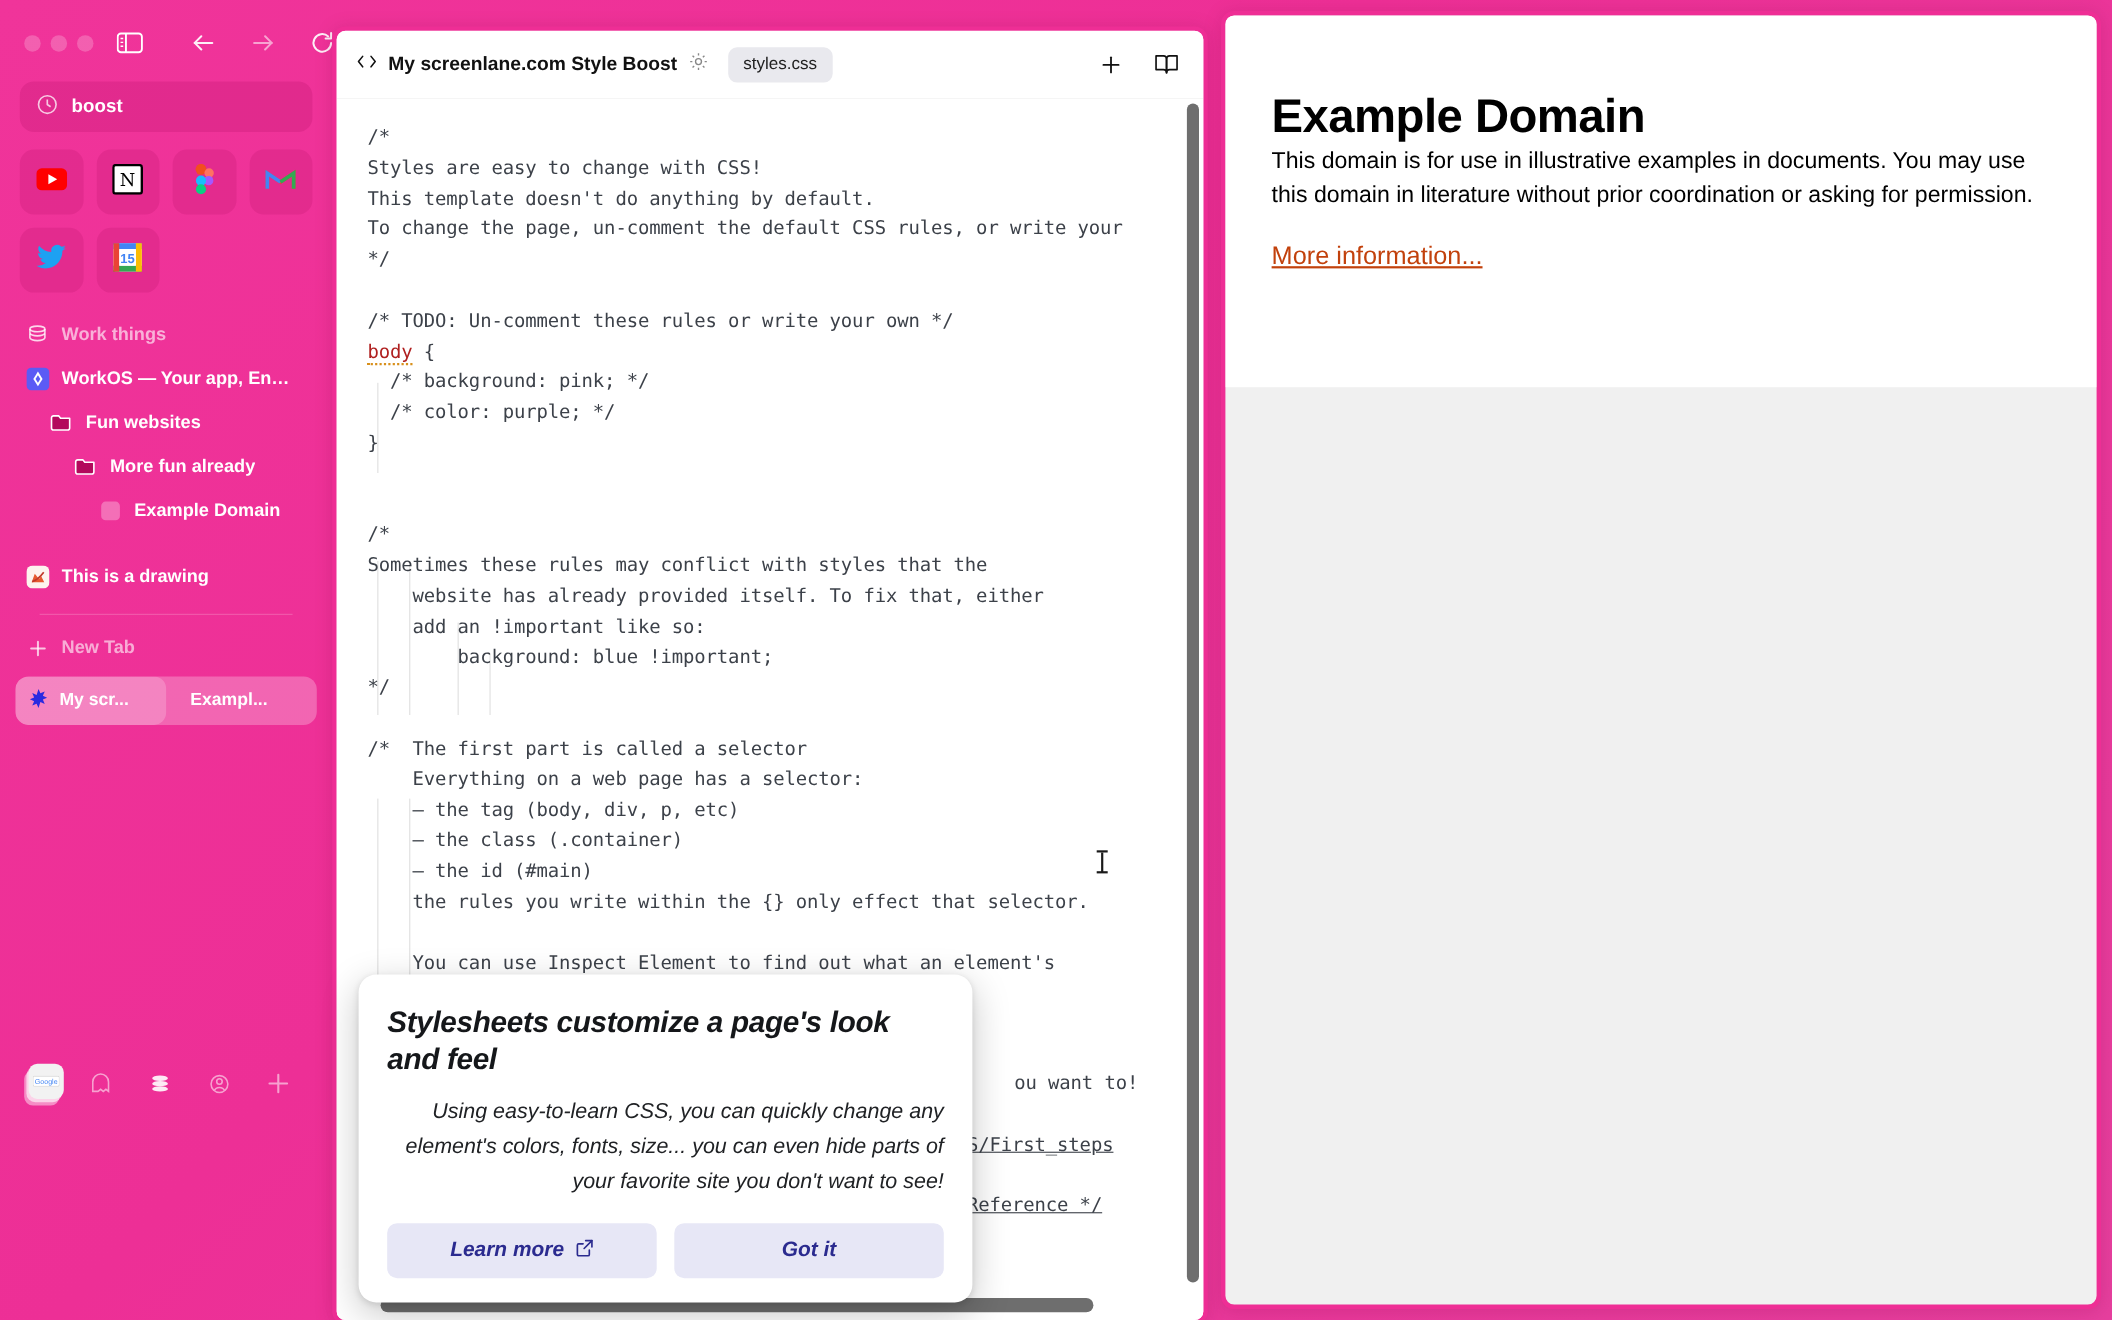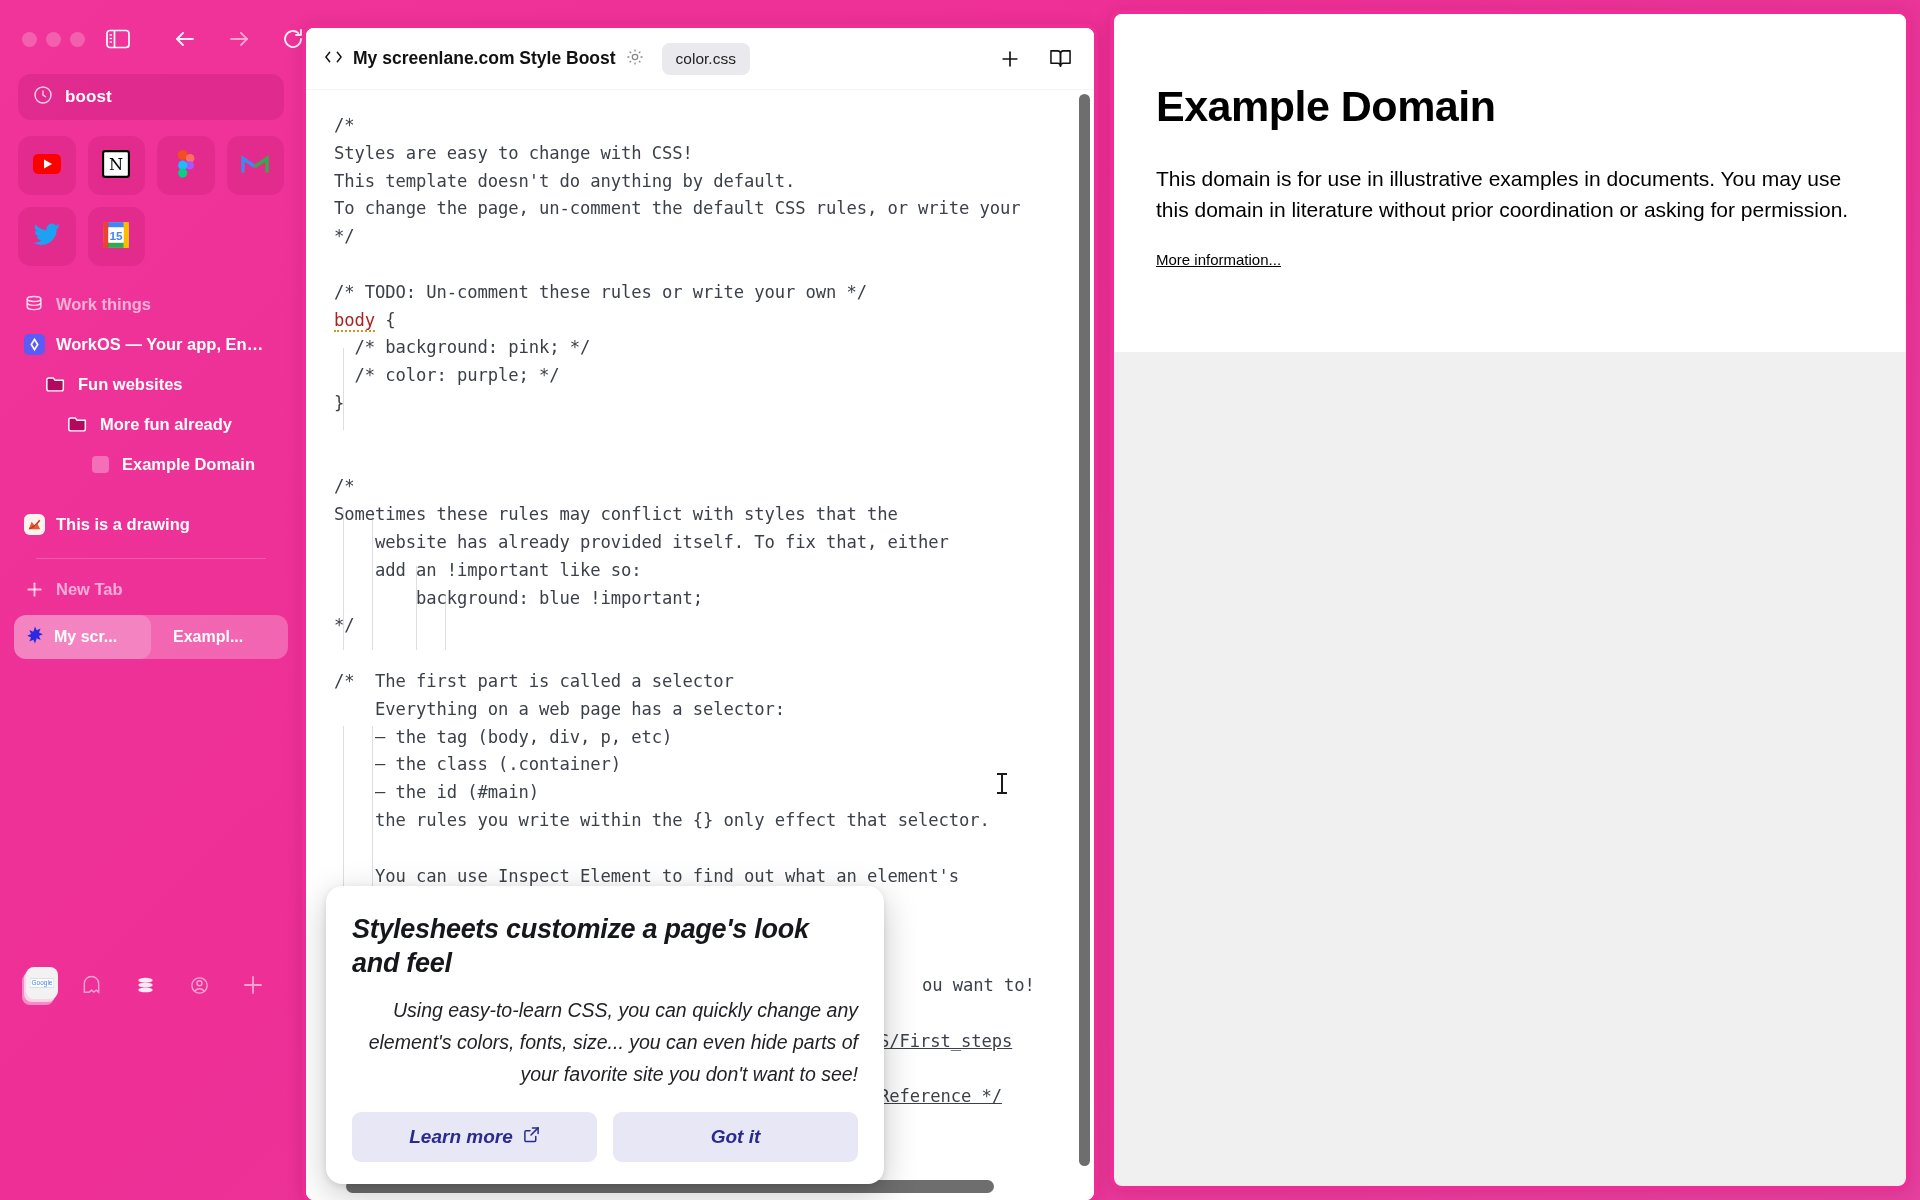--- a/index.html
+++ b/index.html
@@ -211,25 +211,25 @@
   .doc-card {
     background: #ffffff;
     margin: 0;
     padding: 68px 42px 46px 42px;
     height: 338px;
   }
   .doc-card h1 {
     font-size: 43px; font-weight: 700; color: #000; letter-spacing: -0.5px;
   }
   .doc-card p {
-    margin-top: 32px; font-size: 21px; line-height: 31px; color: #000;
+    font-size: 21px; line-height: 31px; color: #000;
   }
   .doc-card a {
     display:inline-block; margin-top: 26px;
-    font-size: 15px; color: #000000; text-decoration: underline;
+    font-size: 23px; color: #c2410c; text-decoration: underline;
   }
 </style>
 </head>
 <body>
 
 <div id="sidebar">
 
   <div class="win-ctrl-row">
     <div class="traffic">
       <span class="tl"></span>
@@ -476,21 +476,21 @@
           <polyline points="14,3 18,8 14,13"></polyline>
         </svg>
     </span>
     <span class="ed-title">My screenlane.com Style Boost</span>
     <span>
       <svg viewBox="0 0 20 20" width="18" height="18" fill="none" stroke="#888" stroke-width="1.4">
           <circle cx="10" cy="10" r="3"></circle>
           <path d="M10 1.6v2.2M10 16.2v2.2M1.6 10h2.2M16.2 10h2.2M4 4l1.6 1.6M14.4 14.4L16 16M16 4l-1.6 1.6M5.6 14.4L4 16"></path>
         </svg>
     </span>
-    <span class="ed-chip">color.css</span>
+    <span class="ed-chip">styles.css</span>
     <span class="ed-spacer"></span>
     <span class="ed-btn">
       <svg viewBox="0 0 24 24" width="22" height="22" stroke="#111" stroke-width="1.8" stroke-linecap="round">
           <line x1="12" y1="4.5" x2="12" y2="19.5"></line>
           <line x1="4.5" y1="12" x2="19.5" y2="12"></line>
         </svg>
     </span>
     <span class="ed-btn">
       <svg viewBox="0 0 24 22" width="23" height="21" fill="none" stroke="#111" stroke-width="1.6" stroke-linejoin="round">
           <path d="M2 3h7a3 3 0 0 1 3 3v13a3 3 0 0 0-3-3H2z"></path>

